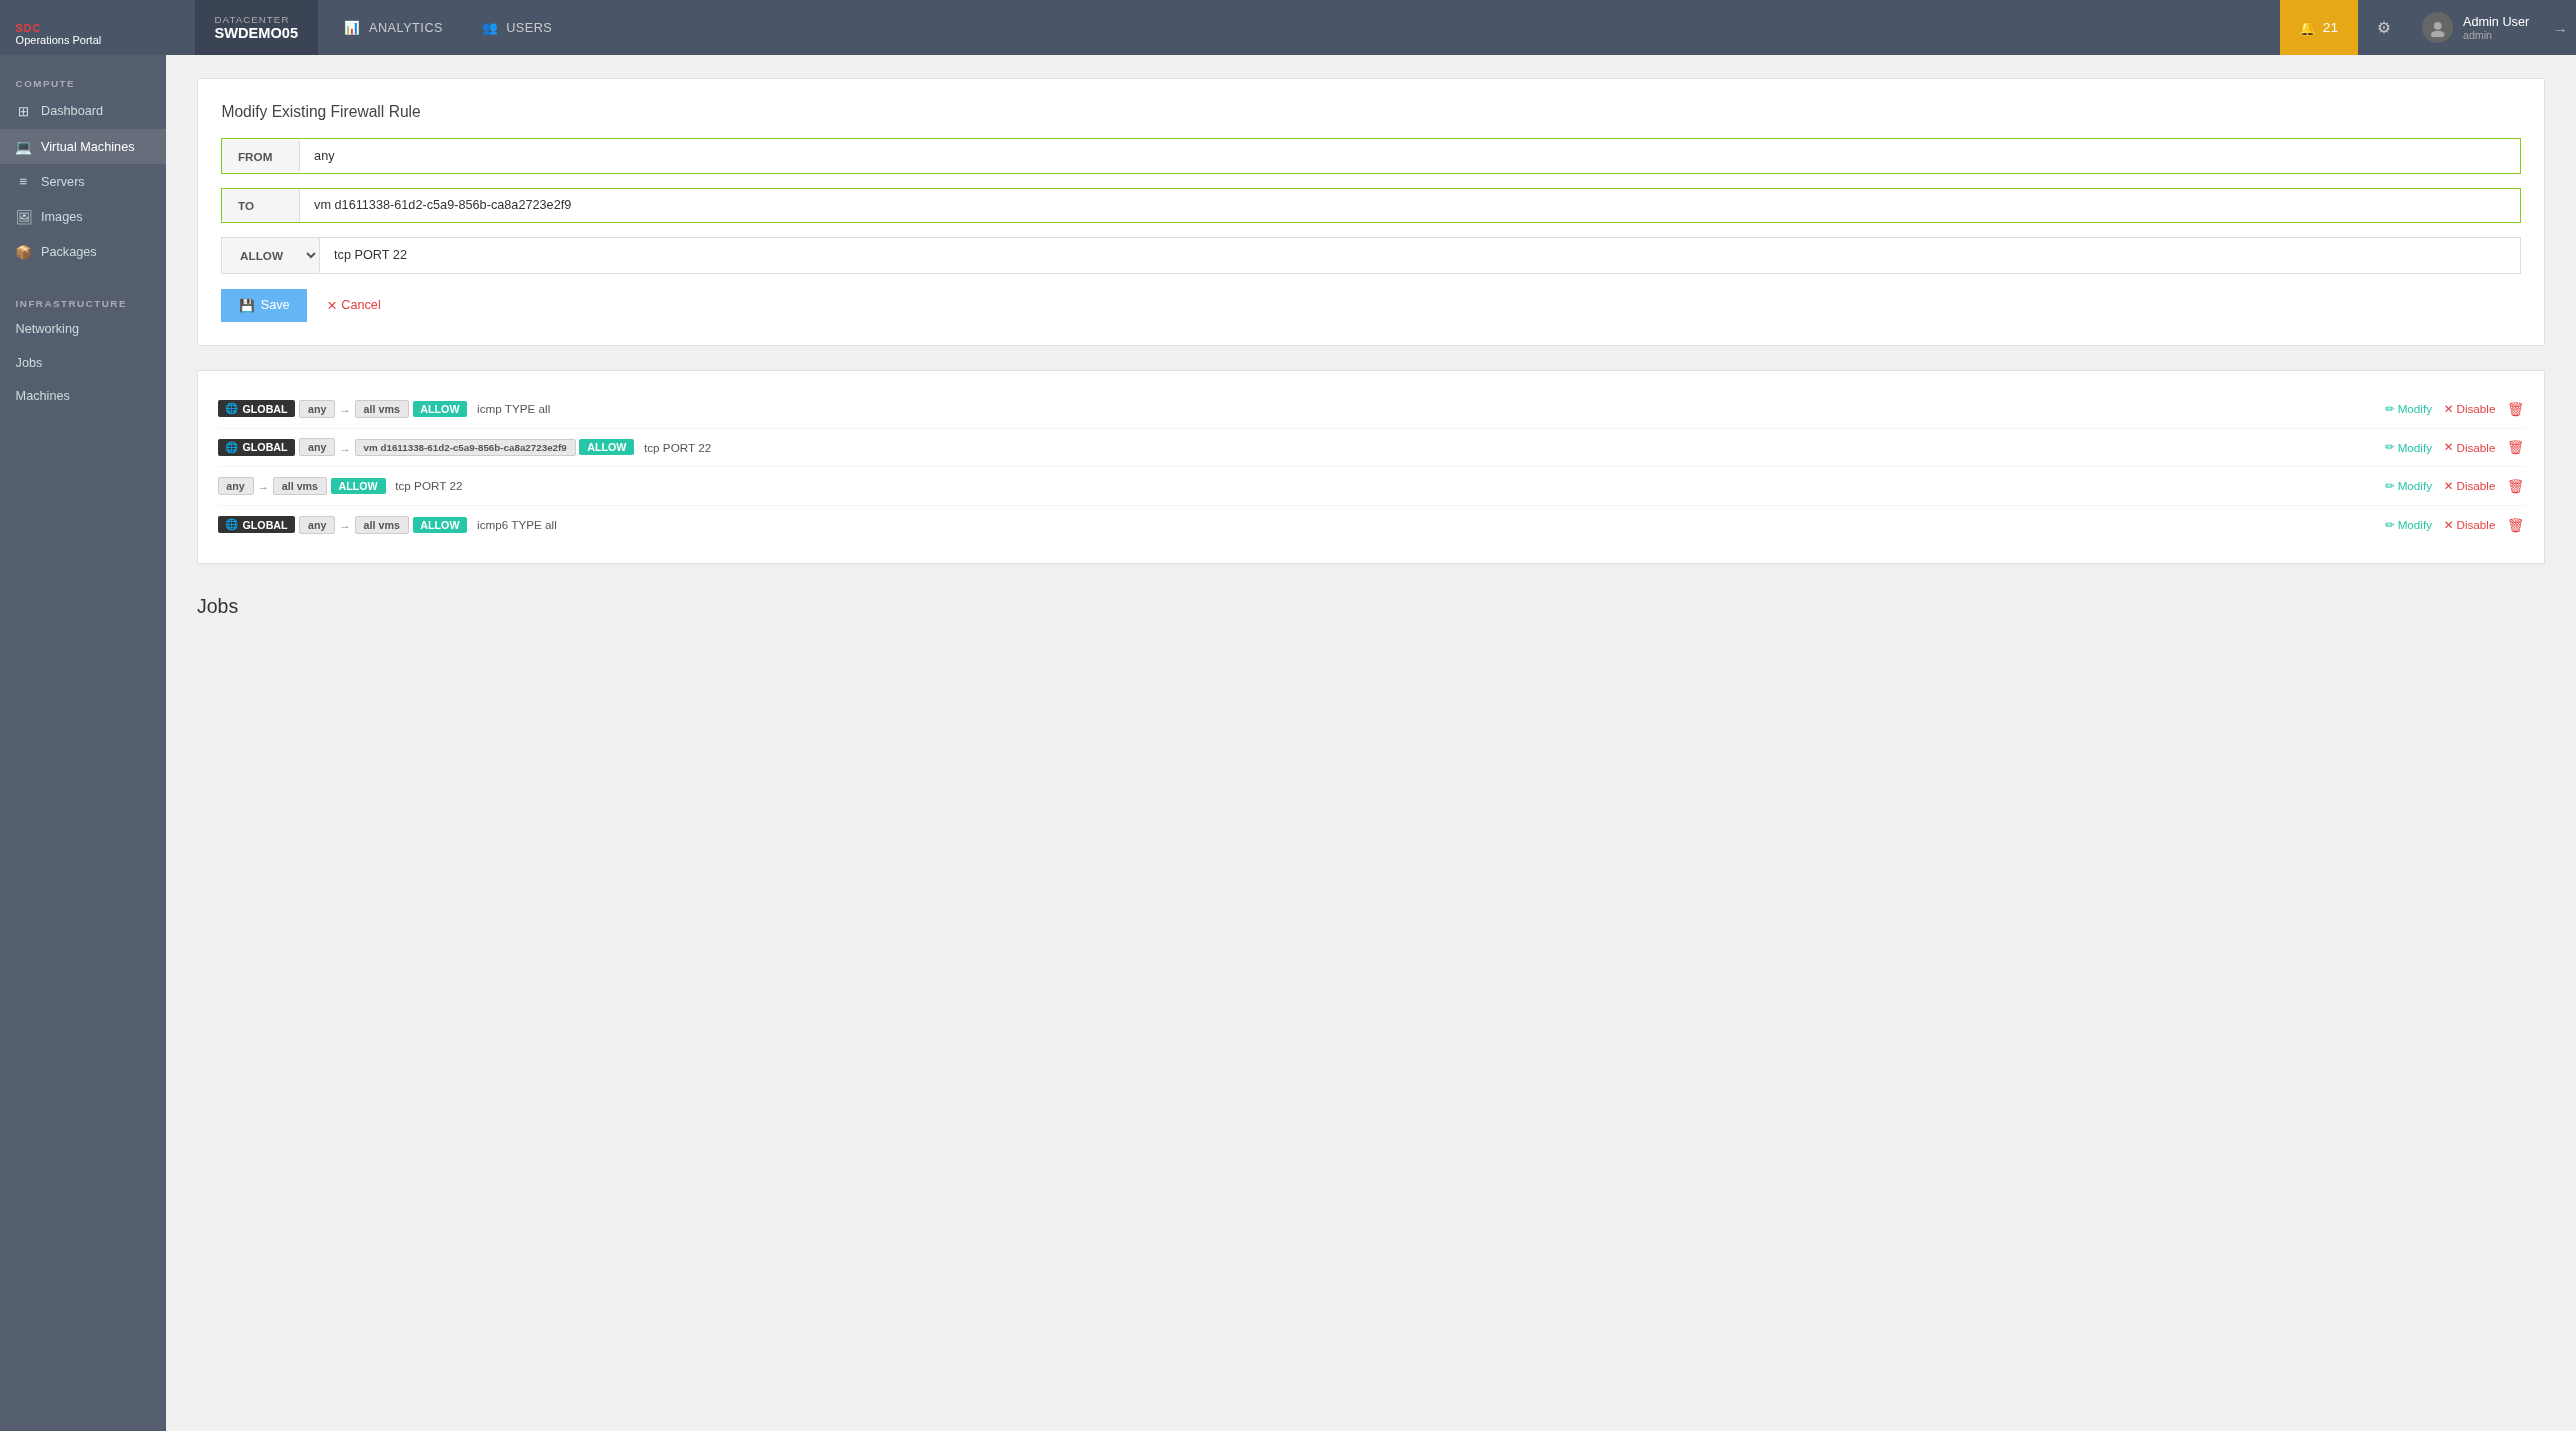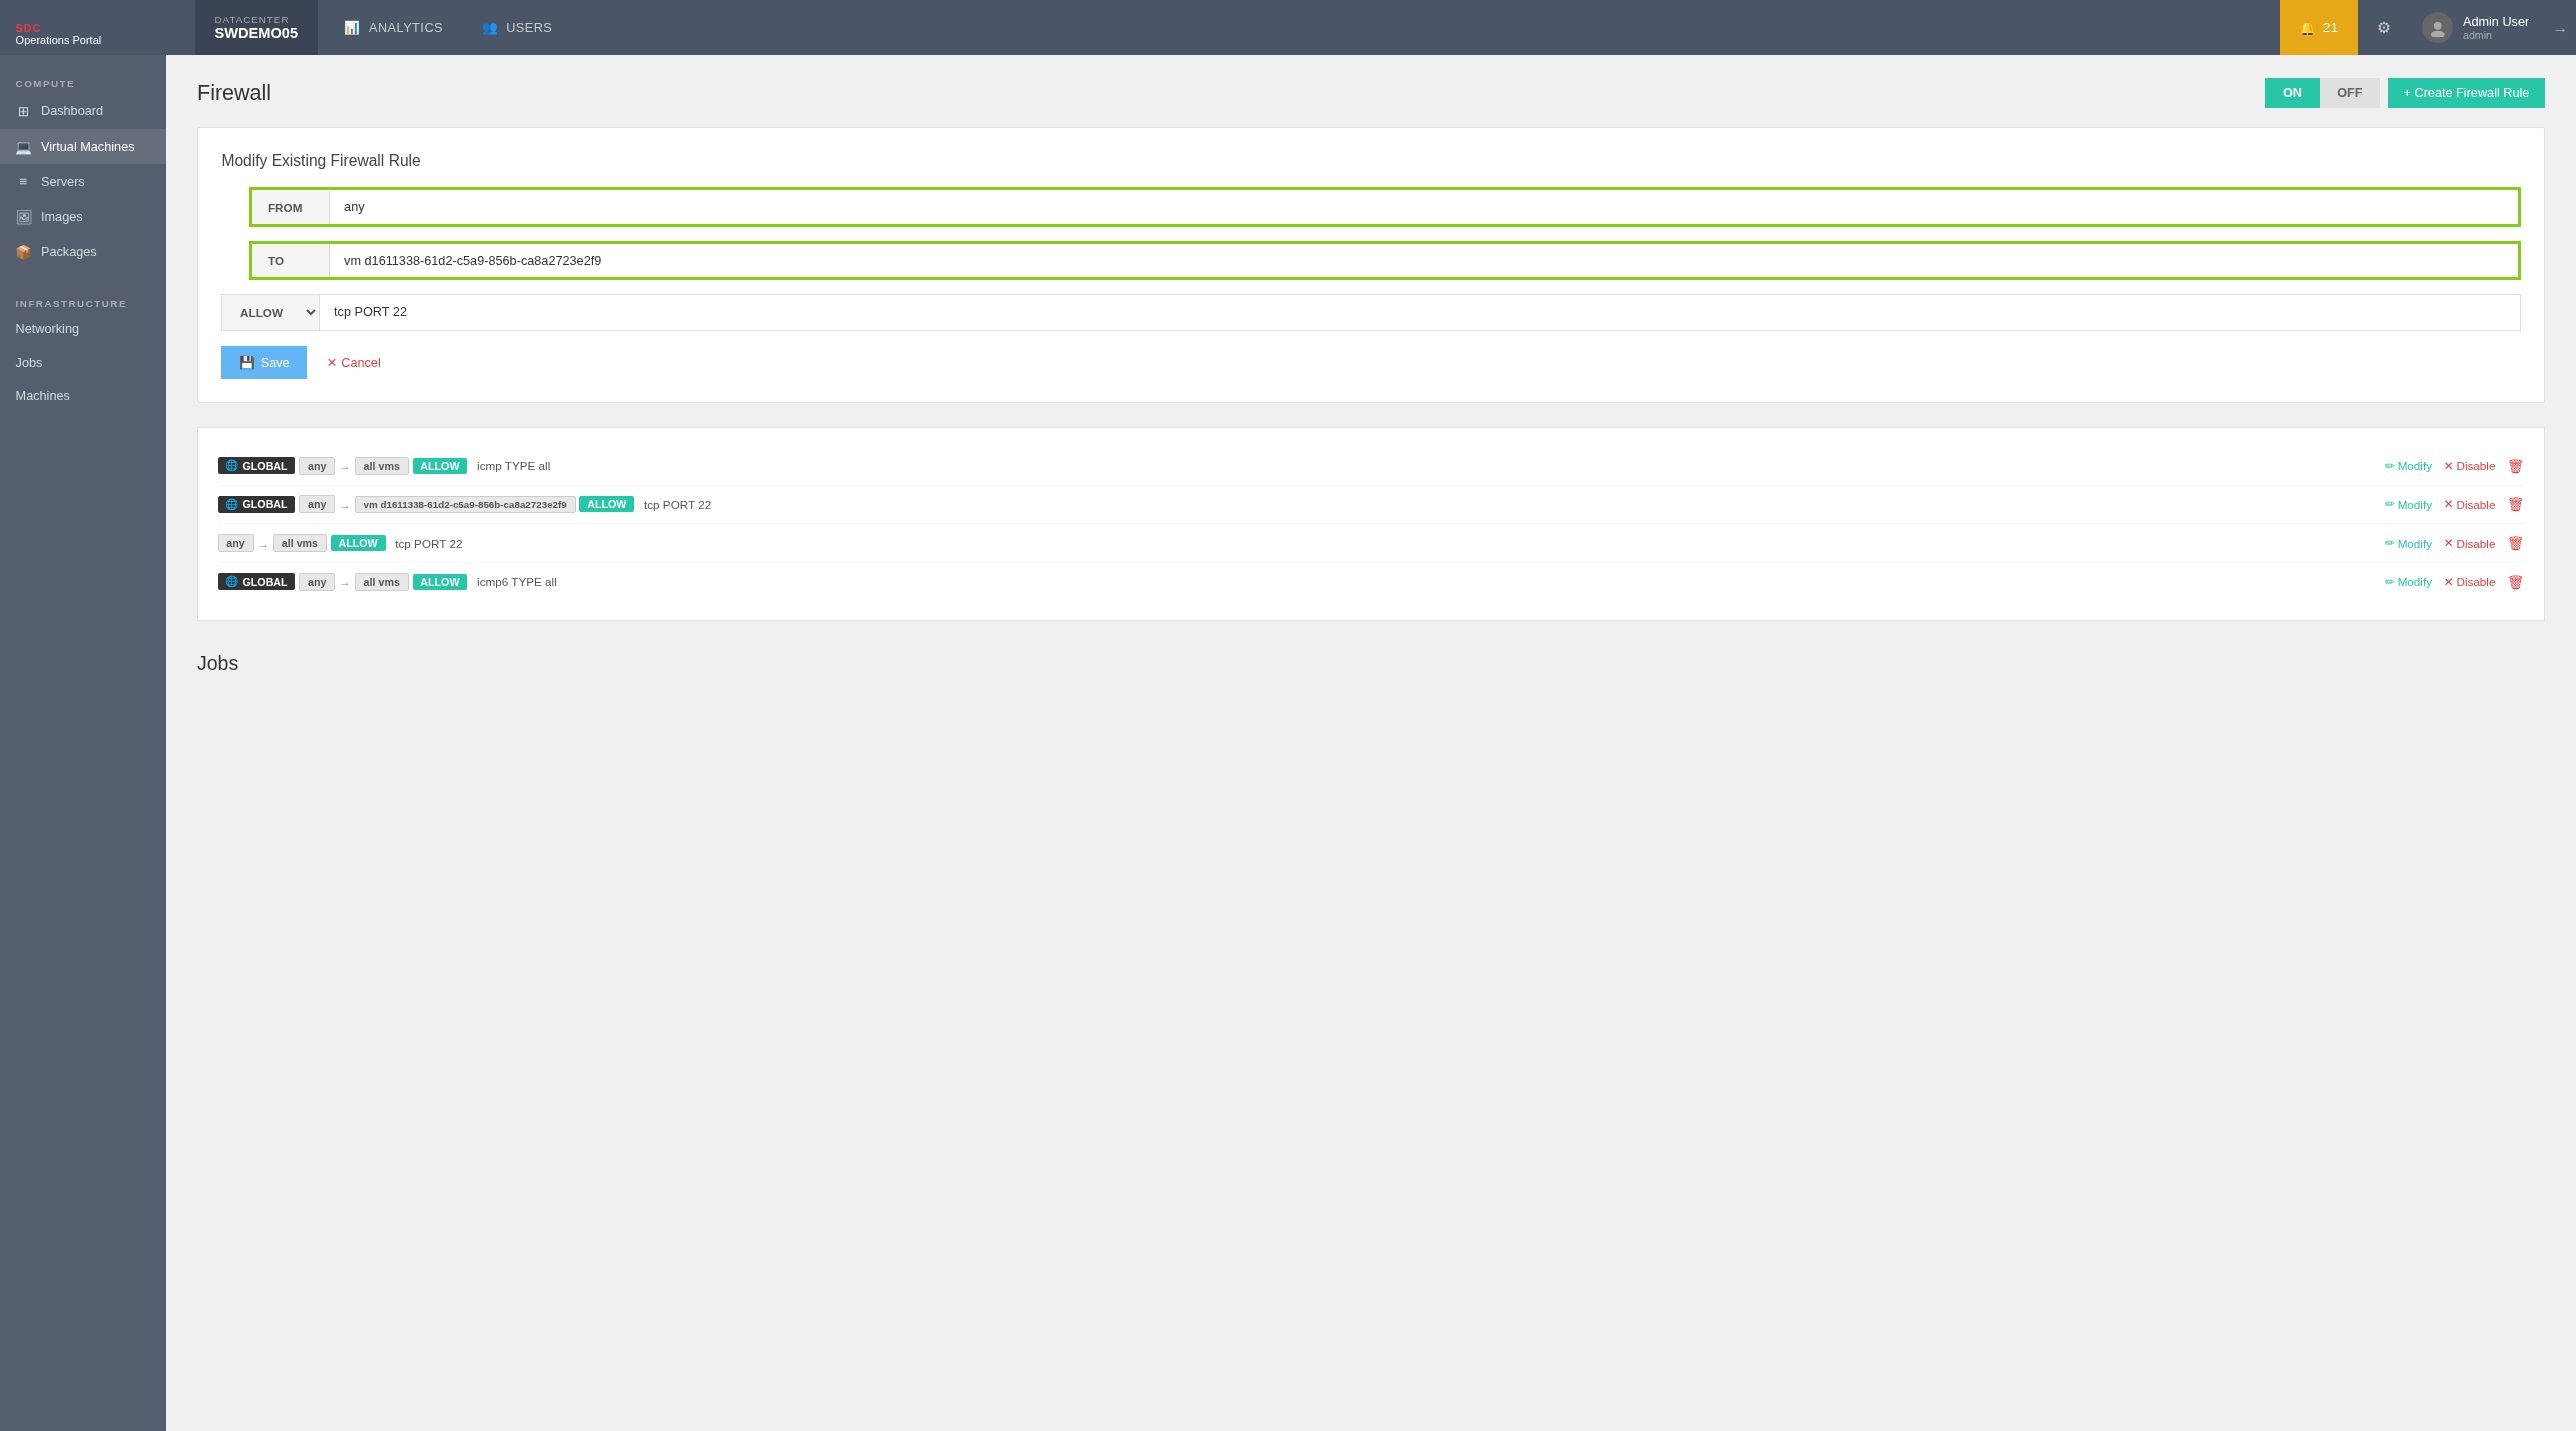--- a/index.html
+++ b/index.html
@@ -226,22 +226,21 @@
       color: #444;
       margin-bottom: 17.6px;
       font-weight: 400;
     }
 
     
     .form-row {
       display: flex;
       align-items: center;
       margin-bottom: 13.7px;
-      border: 3px solid #84cc16;
-      margin-left: 28px;
+      border: 1px solid #84cc16;
     }
     .form-label {
       background: #f5f5f5;
       padding: 9.8px 15.6px;
       color: #555;
       font-size: 11.7px;
       font-weight: 600;
       text-transform: uppercase;
       min-width: 78px;
       border-right: 1px solid #ddd;
@@ -479,28 +478,20 @@
     <div class="sidebar-item">
       <span>Jobs</span>
     </div>
     <div class="sidebar-item">
       <span>Machines</span>
     </div>
   </aside>
 
   <main class="main-content">
 
-    <div class="page-header">
-      <h1 class="page-title">Firewall</h1>
-      <div class="header-controls">
-        <button class="toggle-on">ON</button>
-        <button class="toggle-off">OFF</button>
-        <button class="create-rule-btn">+ Create Firewall Rule</button>
-      </div>
-    </div>
 
     <div class="card">
       <h2 class="card-title">Modify Existing Firewall Rule</h2>
 
       <div class="form-row">
         <label class="form-label">FROM</label>
         <input class="form-input" type="text" value="any" style="">
       </div>
 
       <div class="form-row">

